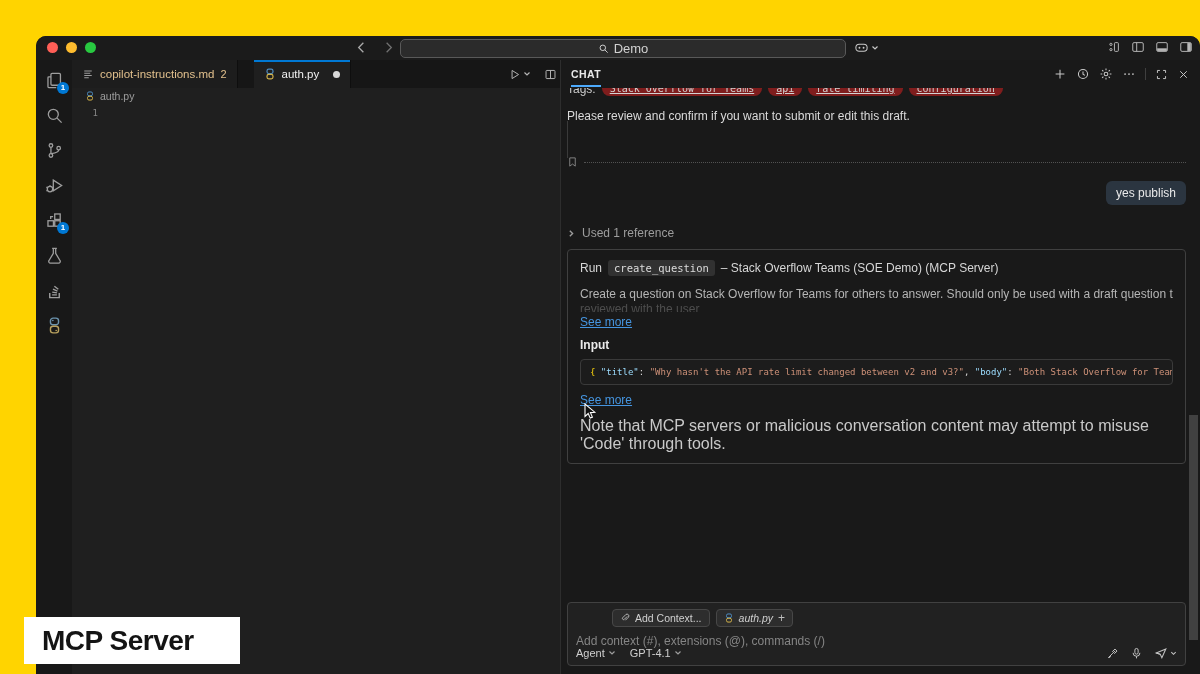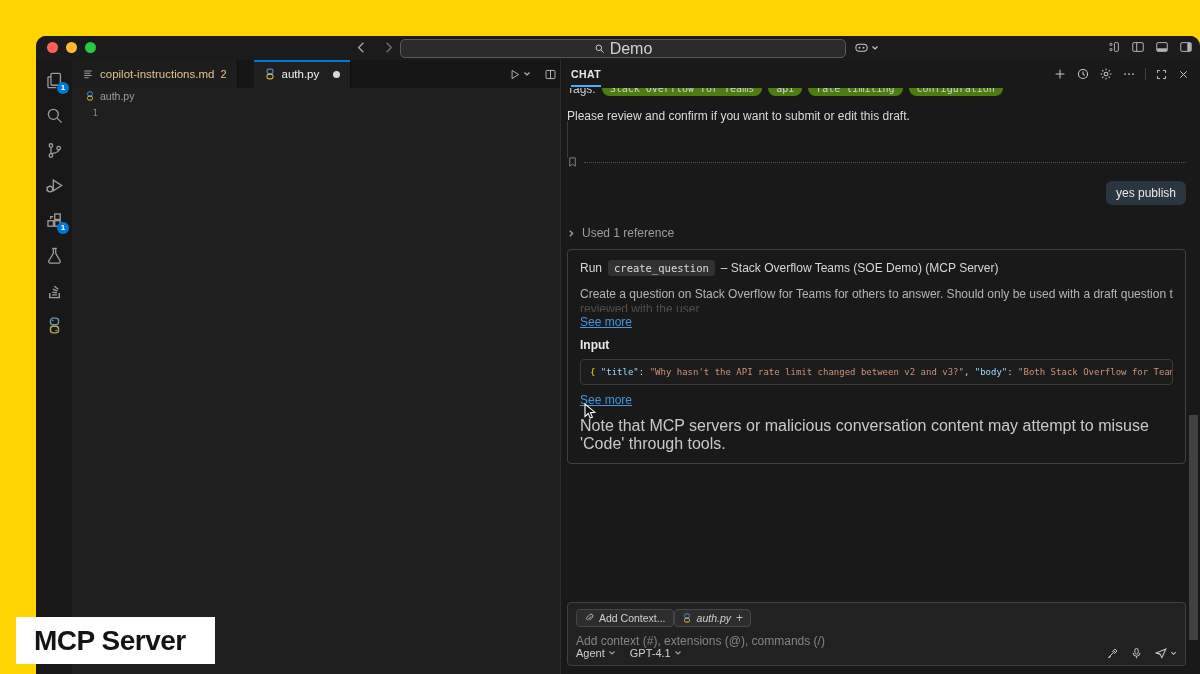--- a/index.html
+++ b/index.html
@@ -14,21 +14,21 @@
 
   
   .titlebar{position:absolute;left:0;top:0;right:0;height:24px;background:#1b1b1b;border-bottom:1px solid #101010;}
   .traffic{position:absolute;left:11px;top:6px;display:flex;gap:8px;}
   .tl{width:11px;height:11px;border-radius:50%;}
   .tl.red{background:#ff5f57}.tl.yel{background:#febc2e}.tl.grn{background:#28c840}
   .navarrows{position:absolute;left:318px;top:4px;display:flex;gap:12px;color:#a8a8a8;}
   .navarrows .fwd{color:#6f6f6f;}
   .searchbox{position:absolute;left:364px;top:3px;width:444px;height:17px;background:#2b2b2b;
              border:1px solid #595959;border-radius:5px;display:flex;align-items:center;justify-content:center;
-             gap:5px;font-size:16px;color:#d2d2d2;}
+             gap:5px;font-size:13px;color:#d2d2d2;}
   .copilot-btn{position:absolute;left:818px;top:4px;display:flex;align-items:center;gap:2px;color:#c9c9c9;}
   .layoutctl{position:absolute;right:7px;top:4px;display:flex;gap:10px;color:#b9b9b9;}
 
   
   .activitybar{position:absolute;left:0;top:24px;width:36px;bottom:0;background:#181818;border-right:1px solid #2a2a2a;
                display:flex;flex-direction:column;align-items:center;padding-top:9px;gap:13px;}
   .act{position:relative;width:22px;height:22px;display:flex;align-items:center;justify-content:center;color:#9d9d9d;}
   .badge{position:absolute;right:-4px;bottom:-3px;min-width:12px;height:12px;border-radius:7px;background:#0078d4;
          color:#fff;font-size:8px;line-height:12px;text-align:center;font-weight:700;}
 
@@ -52,22 +52,22 @@
   .chatpanel{position:absolute;left:524px;top:24px;right:0;bottom:0;background:#191919;border-left:1px solid #2d2d2d;}
   .chatheader{height:28px;display:flex;align-items:center;padding:0 10px;}
   .chat-tab{position:relative;height:100%;display:flex;align-items:center;font-size:10.5px;font-weight:700;
             letter-spacing:.4px;color:#e9e9e9;}
   .chat-tab::after{content:"";position:absolute;left:0;right:0;bottom:1px;height:2px;background:#4daafc;}
   .chat-actions{margin-left:auto;display:flex;align-items:center;gap:9px;color:#c8c8c8;}
   .vdiv{width:1px;height:12px;background:#3f3f3f;}
 
   .chatcontent{position:absolute;left:0;top:28px;right:0;height:512px;overflow:hidden;padding:0 14px 0 6px;}
   .tags-row{margin-top:-7px;display:flex;align-items:center;gap:6px;font-size:12px;color:#c9c9c9;white-space:nowrap;overflow:hidden;}
-  .tag-pill{font-family:"DejaVu Sans Mono",monospace;font-size:10px;background:#4d7c0f;border-radius:8px;
-            padding:2px 8px;color:#d3d3d3;}
+  .tag-pill{font-family:"DejaVu Sans Mono",monospace;font-size:10px;background:#7f1d1d;border-radius:8px;
+            padding:2px 8px;color:#d3d3d3;text-decoration:underline;}
   .review{margin-top:13px;font-size:12px;color:#dadada;}
   .blockline{position:absolute;left:6px;top:33px;width:1px;height:37px;background:#3a3a3a;}
   .checkpoint{display:flex;align-items:center;gap:6px;margin-top:33px;color:#8c8c8c;}
   .dotline{flex:1;border-top:1px dotted #525252;height:0;}
   .user-row{display:flex;justify-content:flex-end;margin-top:13px;}
   .bubble{background:#2b3540;border-radius:6px;padding:5px 10px;font-size:12px;color:#e9e9e9;}
   .refs{display:flex;align-items:center;gap:6px;margin-top:21px;font-size:12px;color:#9d9d9d;}
 
   .card{margin-top:9px;border:1px solid #404040;border-radius:4px;padding:10px 12px;}
   .run-row{display:flex;align-items:center;gap:6px;font-size:12px;color:#d6d6d6;flex-wrap:nowrap;white-space:nowrap;overflow:hidden;}
@@ -84,39 +84,39 @@
   .btn-row{margin-top:9px;display:flex;align-items:center;gap:9px;}
   .btn-continue{display:flex;align-items:stretch;background:#0b72cd;border-radius:3px;color:#fff;font-size:12px;height:22px;overflow:hidden;}
   .btn-continue .main{display:flex;align-items:center;padding:0 11px;}
   .btn-continue .sep{width:1px;background:rgba(255,255,255,.3);}
   .btn-continue .chev{width:20px;display:flex;align-items:center;justify-content:center;}
   .btn-cancel{display:flex;align-items:center;background:#3a3a3a;border-radius:3px;color:#e9e9e9;font-size:12px;height:22px;padding:0 12px;}
 
   
   .chatinput{position:absolute;left:6px;right:14px;bottom:8px;height:64px;border:1px solid #414141;border-radius:4px;
              background:#212121;box-sizing:border-box;padding:6px 8px;}
-  .pillrow{display:flex;align-items:center;}
+  .pillrow{display:flex;align-items:center;gap:6px;margin-left:36px;}
   .ctx-pill{display:flex;align-items:center;gap:5px;background:#2d2d2d;border:1px solid #474747;border-radius:4px;
             padding:2px 7px;font-size:10.5px;color:#d0d0d0;}
   .ctx-pill .fname{font-style:italic;}
   .ctx-pill .plus{color:#bdbdbd;font-size:12px;line-height:10px;}
   .placeholder{margin-top:7px;font-size:12px;color:#858585;}
   .inputbar{position:absolute;left:8px;right:8px;bottom:5px;display:flex;align-items:center;gap:14px;
             font-size:11px;color:#cfcfcf;}
   .dropdown{display:flex;align-items:center;gap:3px;}
   .input-icons{margin-left:auto;display:flex;align-items:center;gap:11px;color:#c5c5c5;}
 
   
   .scrollthumb{position:absolute;left:1189px;top:415px;width:9px;height:225px;background:rgba(140,140,140,.35);}
 
   
   .cursor{position:absolute;left:584px;top:403px;z-index:50;}
 
   
-  .overlay-label{position:absolute;left:16px;top:617px;width:199px;height:47px;background:#ffffff;z-index:40;
+  .overlay-label{position:absolute;left:24px;top:617px;width:216px;height:47px;background:#ffffff;z-index:40;
                  display:flex;align-items:center;}
   .overlay-label span{padding-left:18px;font-size:28px;font-weight:700;color:#141414;letter-spacing:-.5px;}
 </style>
 </head>
 <body>
 
 <div id="window">
 
   <div class="titlebar">
     <div class="traffic">

